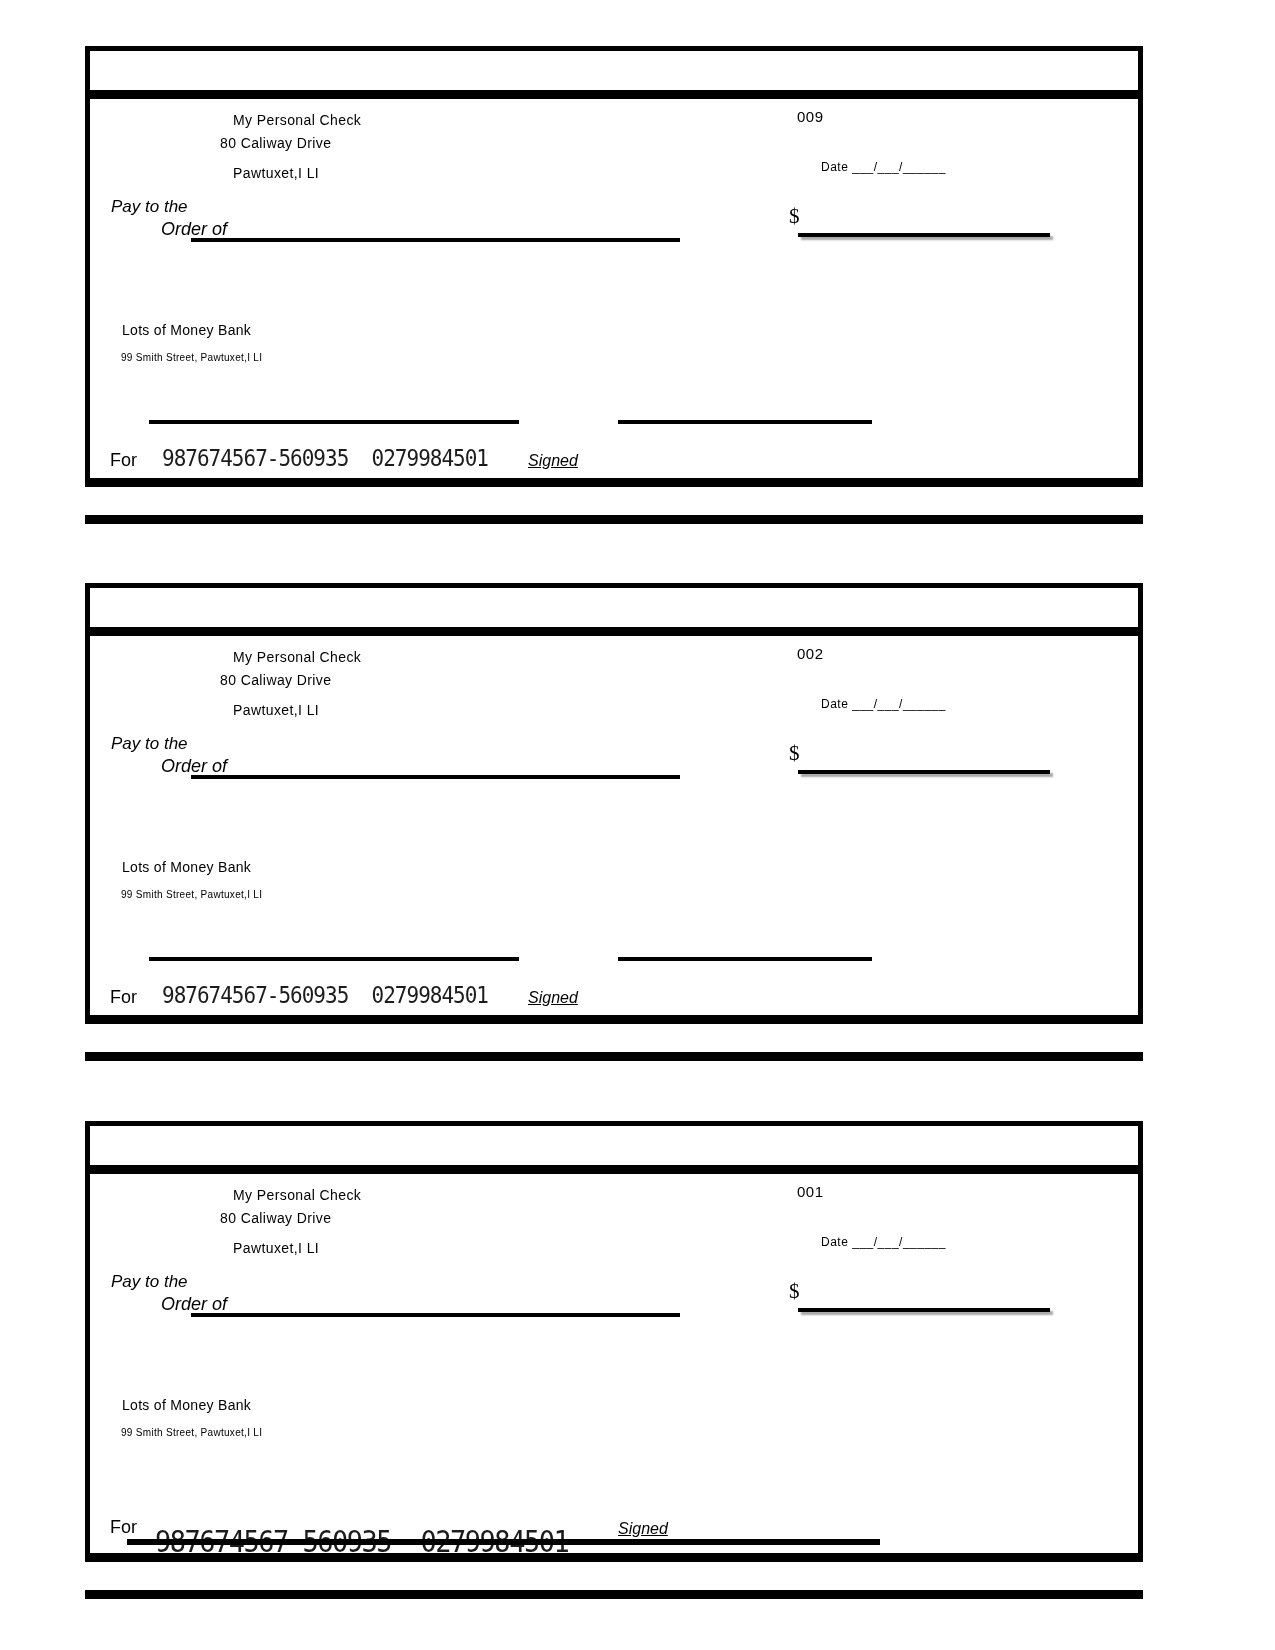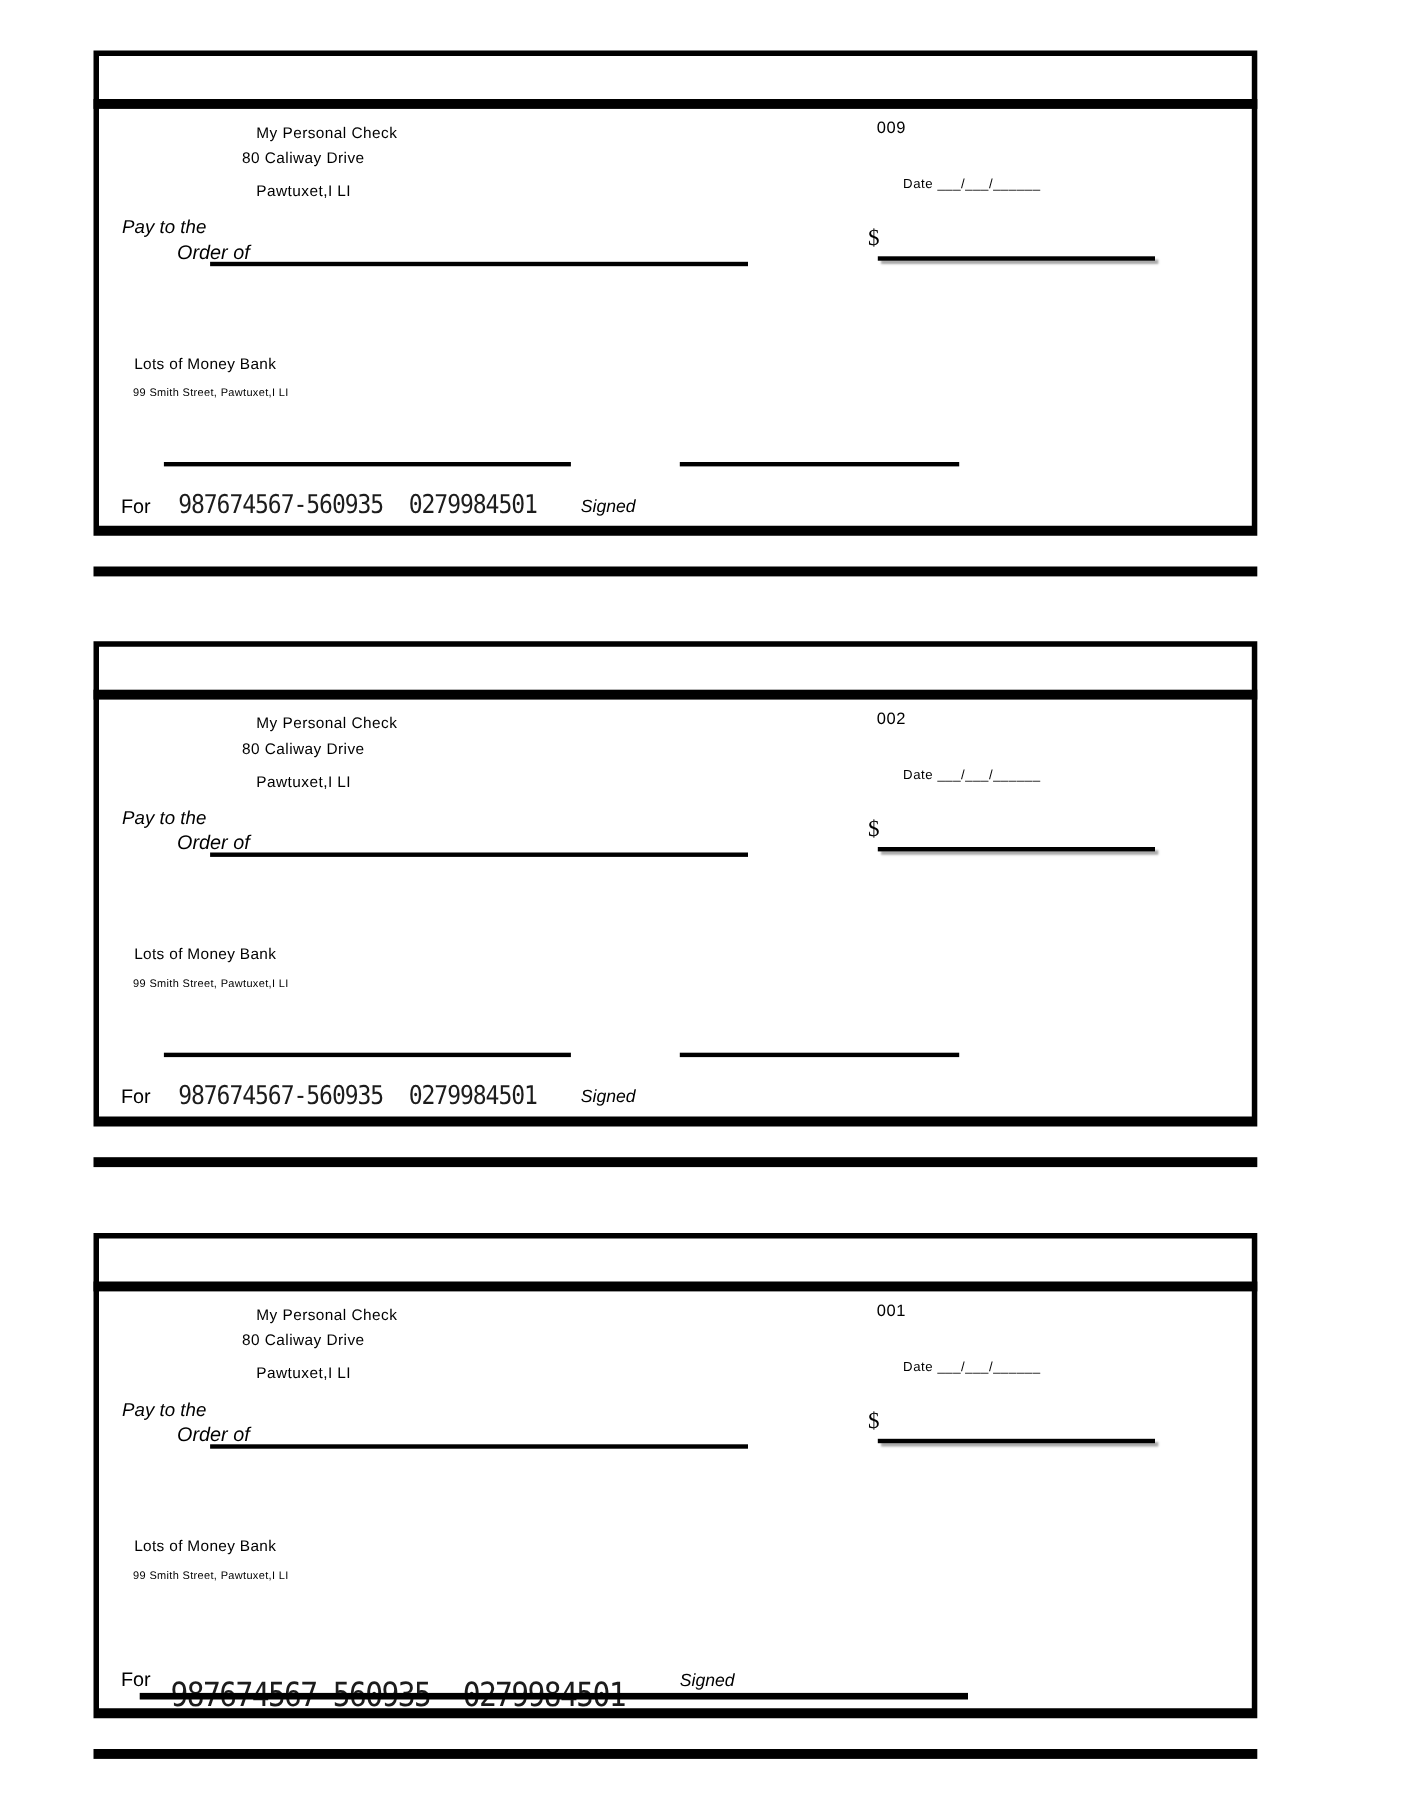--- a/index.html
+++ b/index.html
@@ -48,21 +48,21 @@
   .payer-adr1    { left: 135px; top: 89px;  font-size: 14px; letter-spacing: .4px; }
   .payer-adr2    { left: 148px; top: 119px; font-size: 14px; letter-spacing: .4px; }
   .check-num     { left: 712px; top: 62px;  font-size: 15px; letter-spacing: .5px; }
   .date-row      { left: 692px; top: 114px; font-size: 12px; letter-spacing: .5px; margin-left: 44px; }
   .pay-to        { left: 26px;  top: 151px; font-size: 17px; font-style: italic; }
   .order-of      { left: 28px;  top: 173px; font-size: 18px; font-style: italic; margin-left: 48px; }
   .dollar        { left: 704px; top: 158px; font-size: 21px; font-family: "Liberation Serif", serif; }
   .bank-name     { left: 37px;  top: 276px; font-size: 14px; letter-spacing: .3px; }
   .bank-adr      { left: 36px;  top: 306px; font-size: 10px; letter-spacing: .3px; }
   .for-label     { left: 25px;  top: 404px; font-size: 18px; }
-  .signed-label  { left: 443px; top: 406px; font-size: 16px; font-style: italic; }
+  .signed-label  { left: 443px; top: 406px; font-size: 16px; font-style: italic; text-decoration: underline; }
   .micr {
     left: 77px; top: 399px;
     font-family: "DejaVu Sans Mono", monospace;
     font-size: 21px;
     color: #1c1c1c;
     transform: scaleY(1.12);
     transform-origin: left top;
     letter-spacing: -1px;
   }
   .line { position: absolute; background: #000; }

